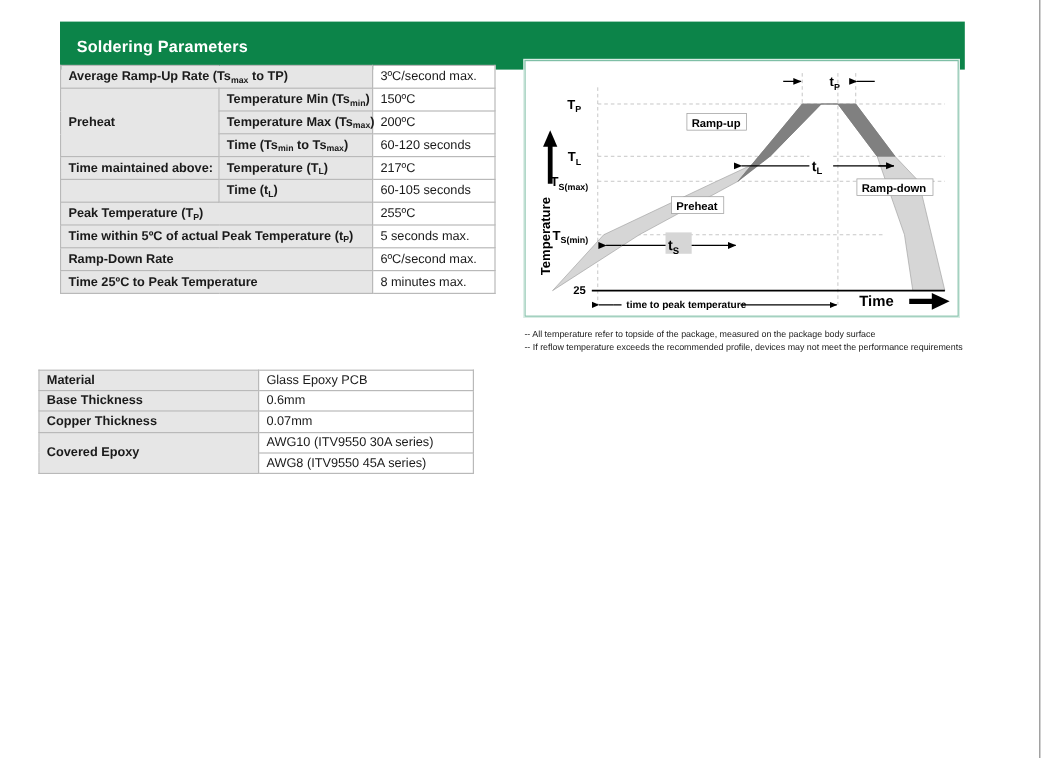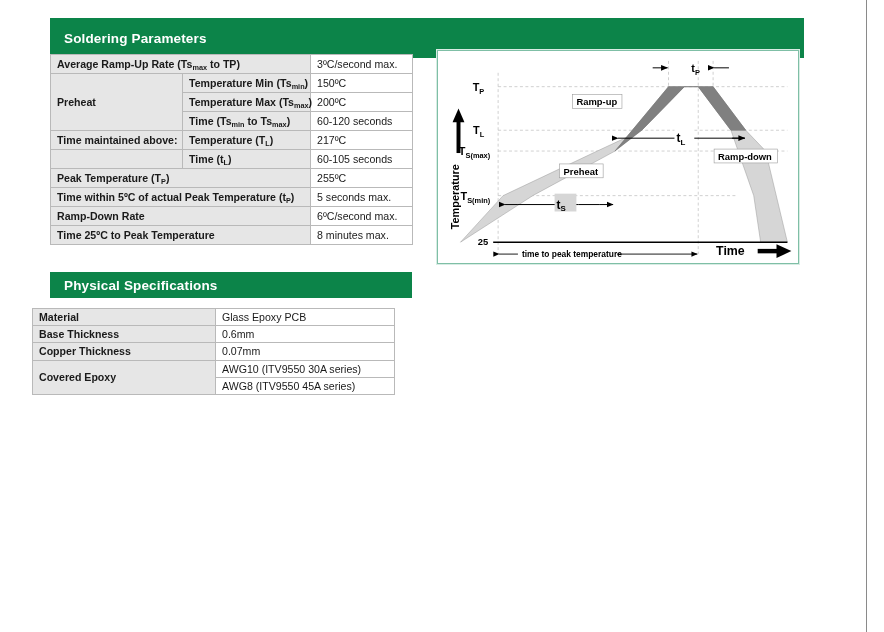--- a/index.html
+++ b/index.html
@@ -174,23 +174,20 @@
         <td class="val">6ºC/second max.</td>
       </tr>
 
       <tr>
         <td class="lbl" colspan="2">Time 25ºC to Peak Temperature</td>
         <td class="val">8 minutes max.</td>
       </tr>
     </tbody>
   </table>
 
-  <div class="section-header" id="physical-header">
-    <span>Physical Specifications</span>
-  </div>
 
   <table class="spec" id="physical-table">
     <colgroup>
         <col style="width:183px">
         <col style="width:179px">
       </colgroup>
     <tbody>
       <tr>
         <td class="lbl">Material</td>
         <td class="val">Glass Epoxy PCB</td>
@@ -308,15 +305,17 @@
 
       <text x="280" y="206" font-family="Liberation Sans, sans-serif" font-size="12.5" font-weight="bold" fill="#000">Time</text>
       <g>
         <line x1="322" y1="202" x2="345" y2="202" stroke="#000" stroke-width="4.5"></line>
         <path d="M356,202 L341,195 L341,209 z" fill="#000"></path>
       </g>
     </svg>
   </div>
 
   <div id="footnotes">
+    <div>-- All temperature refer to topside of the package, measured on the package body surface</div>
+    <div>-- If reflow temperature exceeds the recommended profile, devices may not meet the performance requirements</div>
   </div>
 
 </div>
 
 </body></html>

